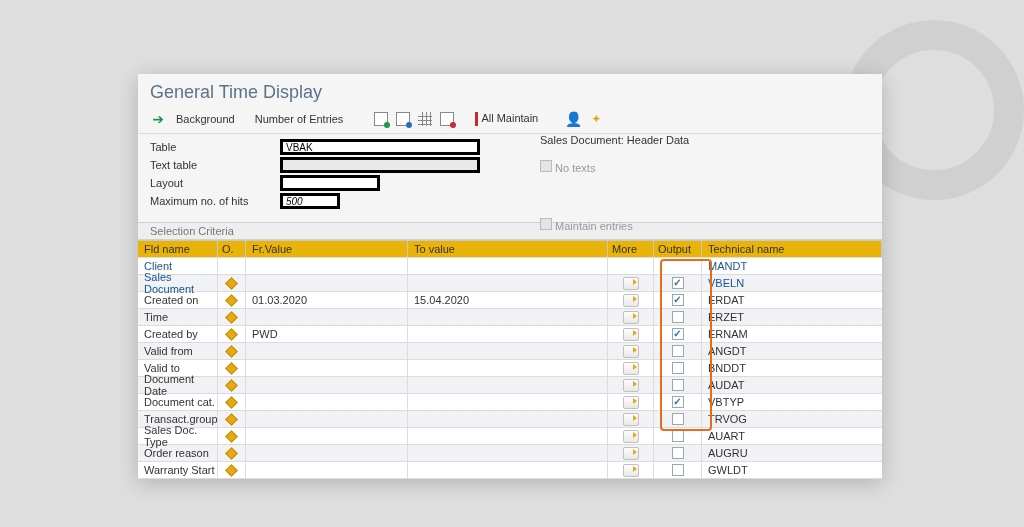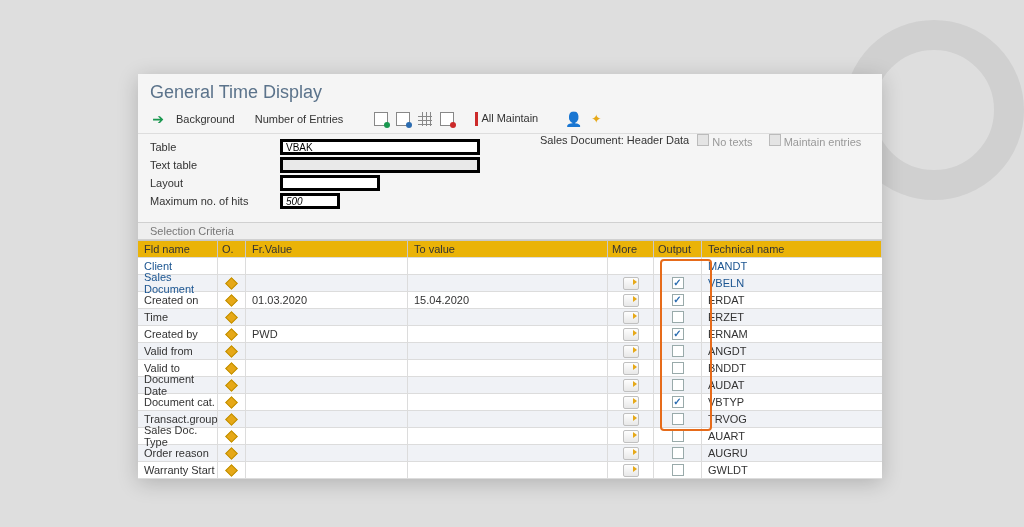--- a/index.html
+++ b/index.html
@@ -92,22 +92,22 @@
     background:#fff;
     padding:0 3px;
     font-size:10px;
   }
   .readonly { background:#e9e9e9; }
   .right-col {
     position:absolute;
     left:402px;
     top:0;
     display:flex;
-    flex-direction:row;
-    gap:8px;
+    flex-direction:column;
+    gap:14px;
     align-items:flex-start;
   }
 
   .criteria-header {
     margin-top:6px;
     padding:2px 12px;
     color:#777;
     border-top:1px solid #d0d0d0;
     border-bottom:1px solid #d0d0d0;
     background:#eee;

